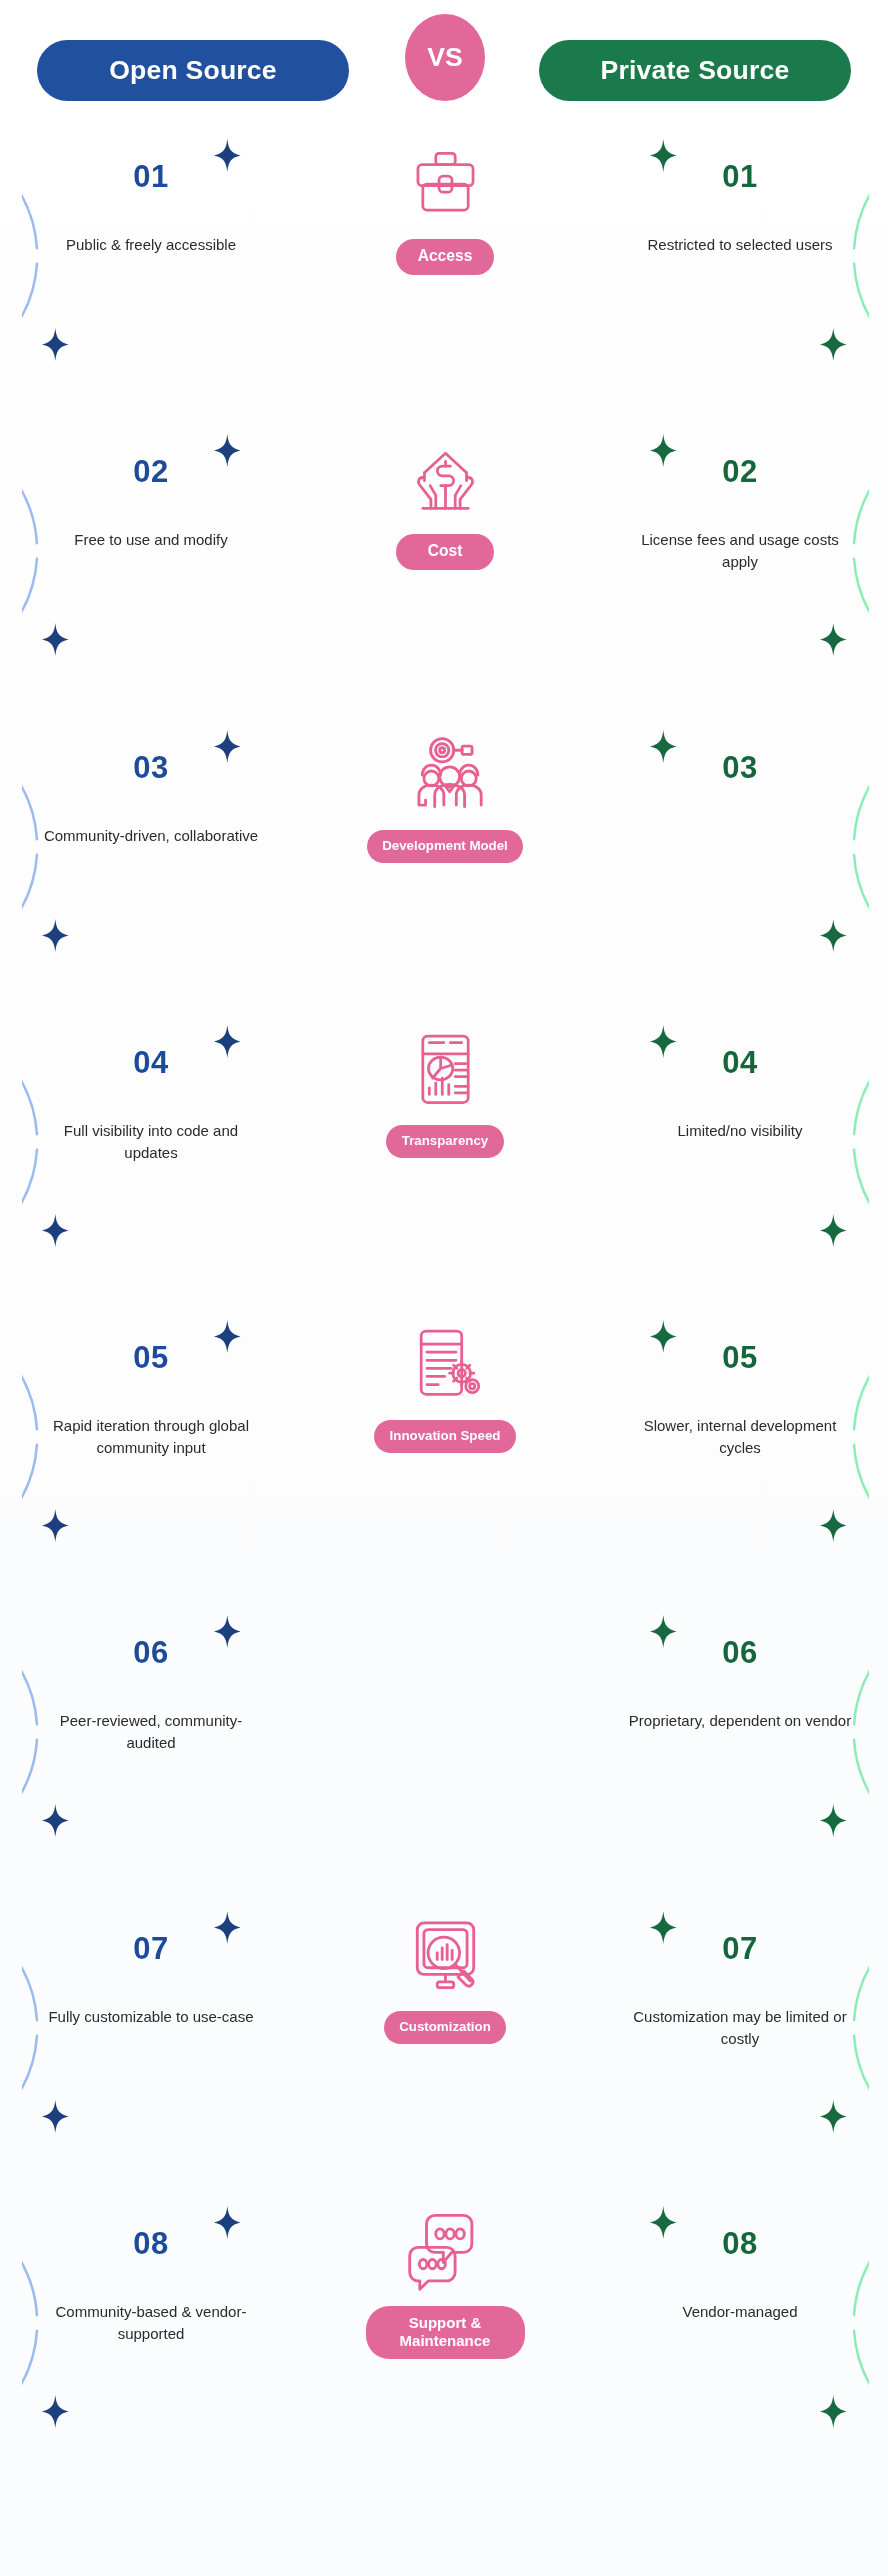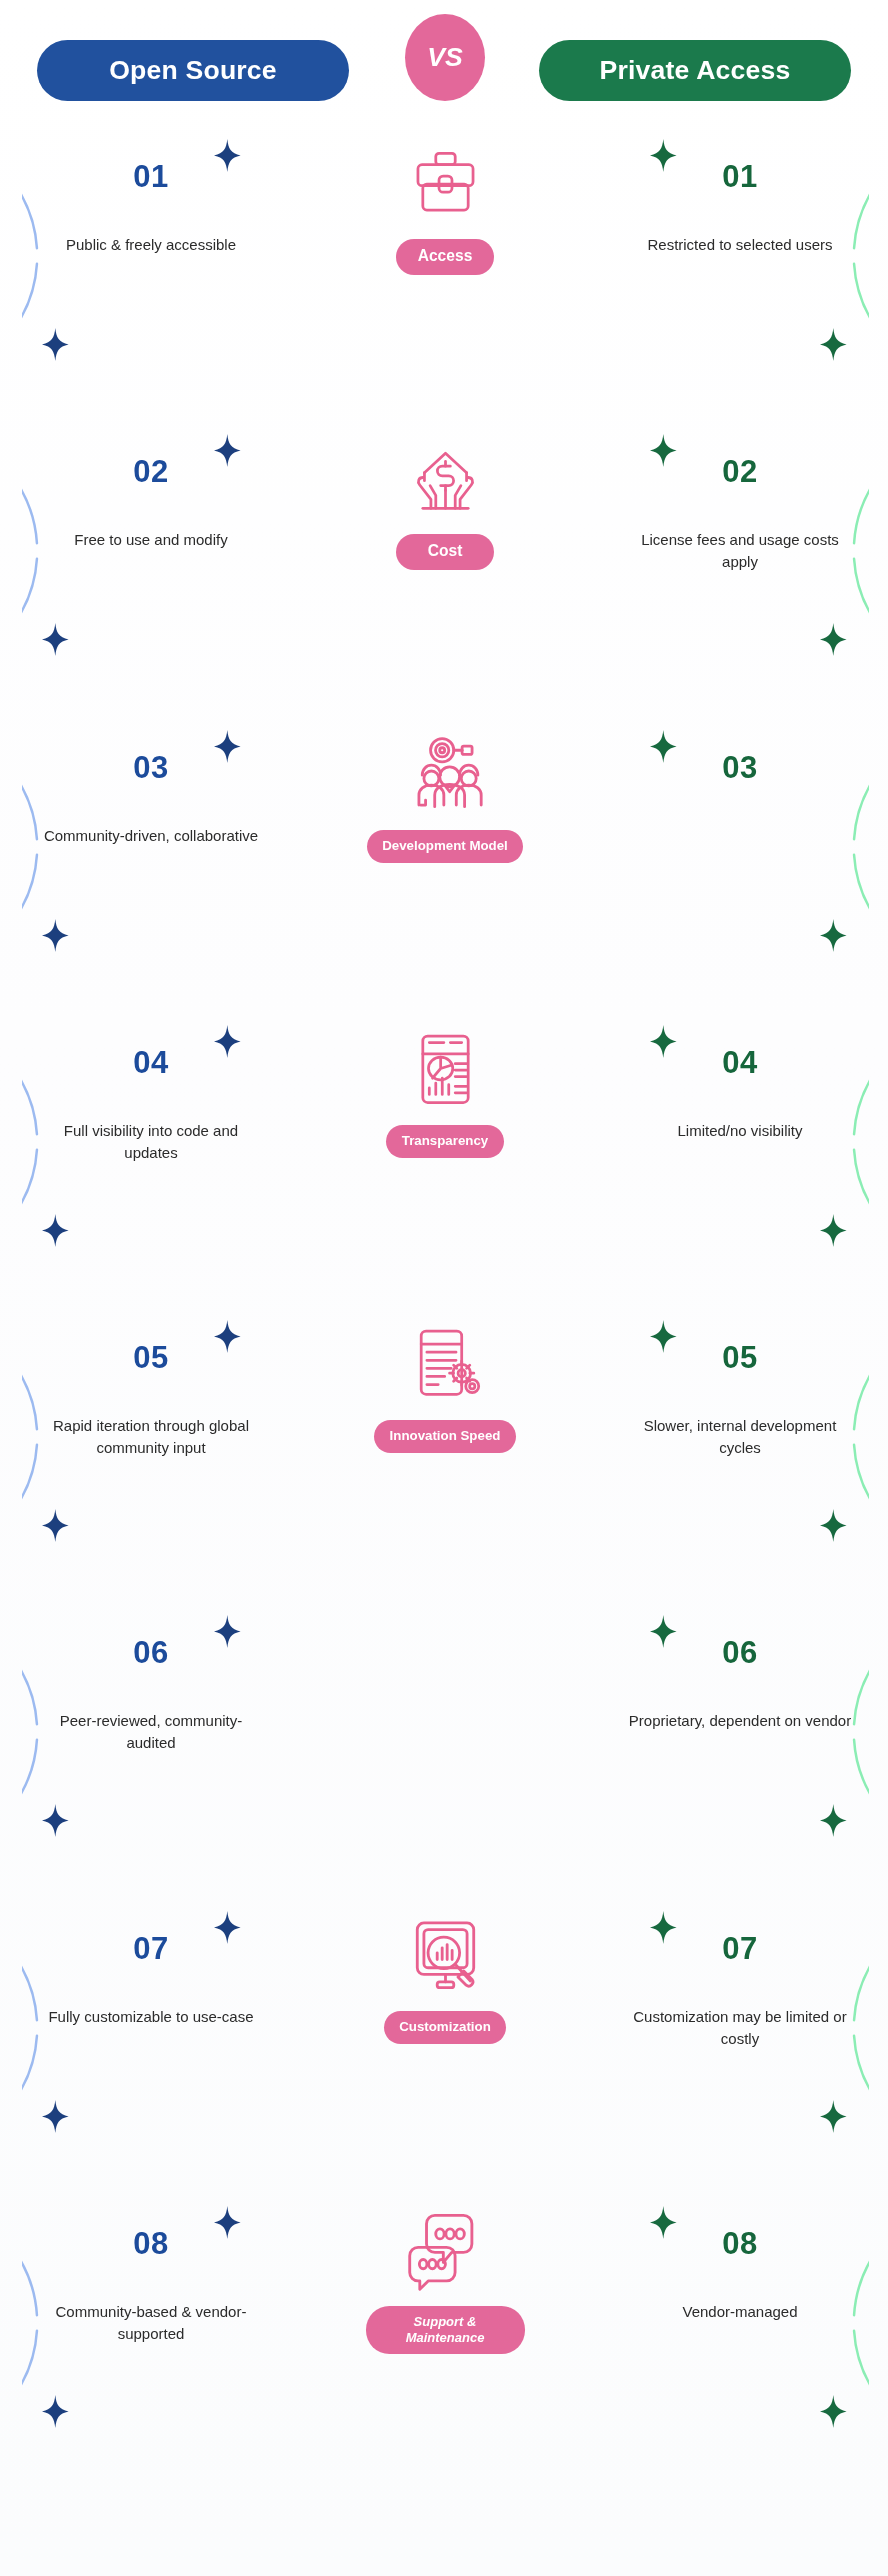--- a/index.html
+++ b/index.html
@@ -142,40 +142,40 @@
     padding:8.6px 15.6px;
     border-radius:23.4px;
     color:#ffffff;
     font-weight:bold;
     font-size:15.6px;
     text-align:center;
     line-height:1.2;
     box-sizing:border-box;
   }
   .pill-cat.small{ font-size:13.3px; }
-  .pill-cat.tiny{ font-size:13px;font-style:italic; }
+  .pill-cat.tiny{ font-size:15px; }
 </style>
 <style>
     .pill-open{background:#21519E;}
     .pill-priv{background:#1B7A4C;}
-    .vs-badge{background:#E3689A;font-style:italic;}
+    .vs-badge{background:#E3689A;}
     .num-blue{color:#1C4B9B;}
     .num-green{color:#16663C;}
     .pill-cat{background:#E3689A;margin-top:13px;}
   </style></head>
 <body>
 
 <div class="page">
 
   <div class="header">
     <div class="pill-head pill-open">Open Source</div>
 
     <div class="vs-badge">VS</div>
 
-    <div class="pill-head pill-priv">Private Access</div>
+    <div class="pill-head pill-priv">Private Source</div>
   </div>
 
   <div id="rows-host">
       <div class="row" style="top: 131px;">
     <div class="circle-wrap circle-left">
       <div class="ring">
             <svg viewBox="0 0 330 320" xmlns="http://www.w3.org/2000/svg" aria-hidden="true">
     <path d="M 19 170 A 148 155 0 1 1 19 150" fill="none" stroke="#9CBAF0" stroke-width="3.2" stroke-linecap="round"></path>
   </svg>
           </div>

